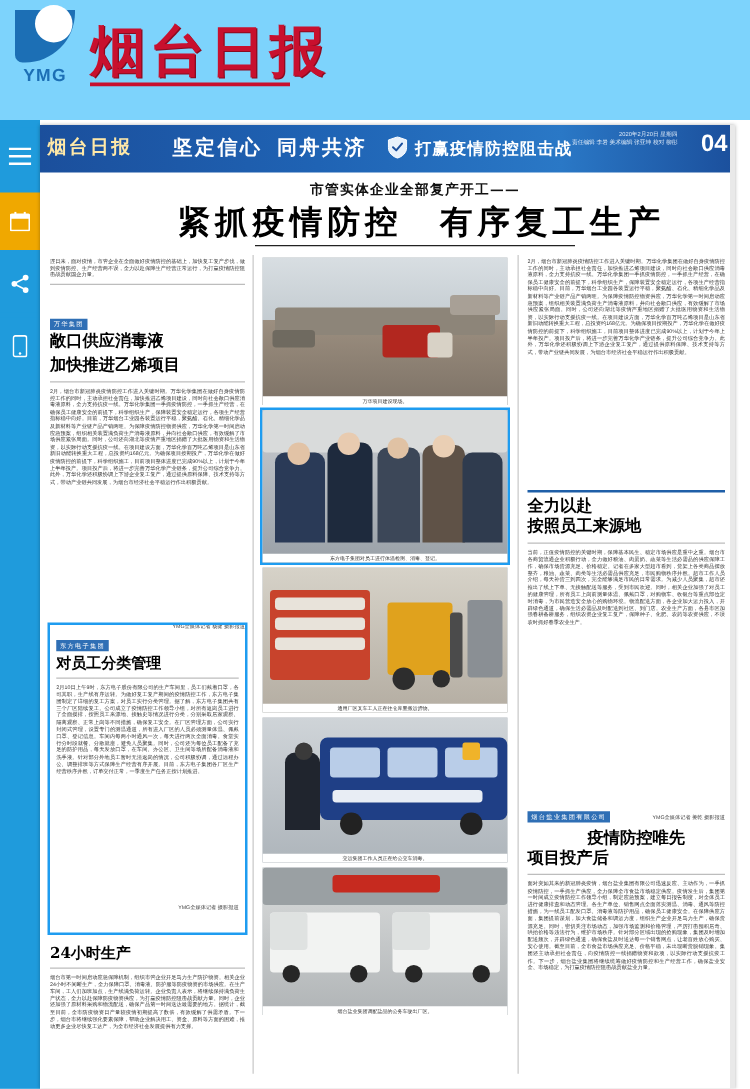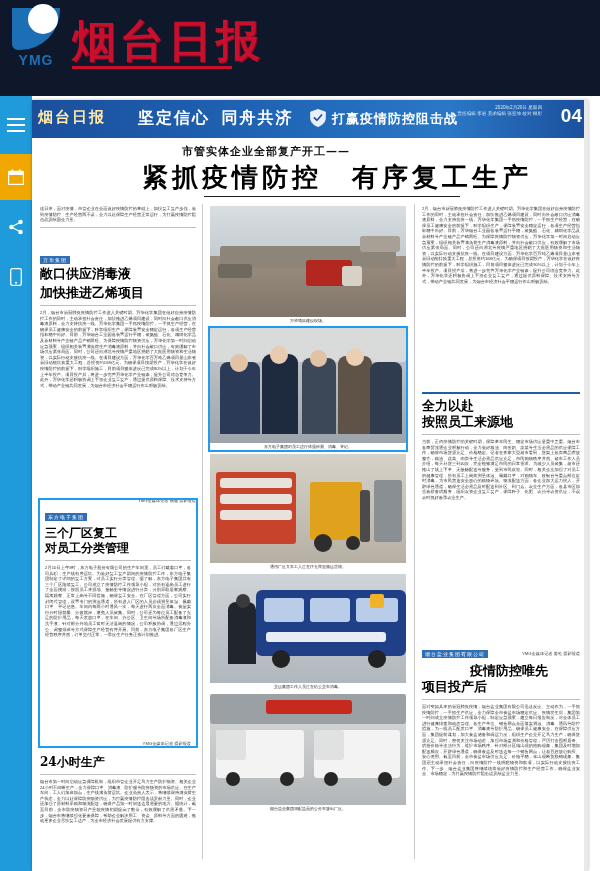--- a/index.html
+++ b/index.html
@@ -5,21 +5,21 @@
   html,body{margin:0;padding:0;}
   body{
     width:600px;height:871px;
     background:#ffffff;
     font-family:"Liberation Sans", sans-serif;
     overflow:hidden;
     position:relative;
   }
   
   #masthead{
-    position:absolute;left:0;top:0;width:600px;height:96px;background:#0f172a;
+    position:absolute;left:0;top:0;width:600px;height:96px;background:#7dd3fc;
   }
   #ymg-logo{
     position:absolute;left:8px;top:8px;width:56px;height:64px;
   }
   #ymg-logo .swoosh{
     position:absolute;left:4px;top:0;width:48px;height:42px;
     background:#1c6fb5;
     border-radius:0 0 40px 6px;
   }
   #ymg-logo .swoosh:after{
@@ -93,21 +93,21 @@
     position:absolute;right:46px;top:5px;text-align:right;
     font-size:4.6px;line-height:6px;color:#dbe8f7;width:150px;
   }
   #banner-pageno{
     position:absolute;right:6px;top:5px;
     font-size:19px;font-weight:bold;color:#ffffff;
   }
 
   
   #head-kicker{
-    position:absolute;left:150px;top:44px;width:300px;
+    position:absolute;left:150px;top:44px;width:300px;text-align:center;
     font-family:"DejaVu Serif", serif;
     font-size:11px;font-weight:bold;color:#111;letter-spacing:1px;
   }
   #head-main{
     position:absolute;left:110px;top:60px;width:390px;text-align:right;
     font-family:"DejaVu Serif", serif;
     font-size:26px;font-weight:bold;color:#000;letter-spacing:4px;
   }
   #head-rule{
     position:absolute;left:172px;top:96px;width:256px;height:1px;background:#222;
@@ -249,21 +249,20 @@
     <div class="tag">万华集团</div>
     <div class="art-title" style="font-size:13px;line-height:16px;">敞口供应消毒液</div>
     <div class="art-title" style="font-size:13px;line-height:16px;margin-top:3px;">加快推进乙烯项目</div>
     <div class="hr"></div>
     <div class="body-text" style="height:188px;overflow:hidden;">2月，烟台市新冠肺炎疫情防控工作进入关键时期。万华化学集团在做好自身疫情防控工作的同时，主动承担社会责任，加快推进乙烯项目建设，同时向社会敞口供应消毒液原料，全力支持抗疫一线。万华化学集团一手抓疫情防控，一手抓生产经营，在确保员工健康安全的前提下，科学组织生产，保障装置安全稳定运行，各项生产经营指标稳中向好。目前，万华烟台工业园各装置运行平稳，聚氨酯、石化、精细化学品及新材料等产业链产品产销两旺。为保障疫情防控物资供应，万华化学第一时间启动应急预案，组织相关装置满负荷生产消毒液原料，并向社会敞口供应，有效缓解了市场供应紧张局面。同时，公司还向湖北等疫情严重地区捐赠了大批医用物资和生活物资，以实际行动支援抗疫一线。在项目建设方面，万华化学百万吨乙烯项目是山东省新旧动能转换重大工程，总投资约168亿元。为确保项目按期投产，万华化学在做好疫情防控的前提下，科学组织施工，目前项目整体进度已完成90%以上，计划于今年上半年投产。项目投产后，将进一步完善万华化学产业链条，提升公司综合竞争力。此外，万华化学还积极协调上下游企业复工复产，通过提供原料保障、技术支持等方式，带动产业链共同发展，为烟台市经济社会平稳运行作出积极贡献。</div>
     <div class="byline">YMG全媒体记者 杨健 摄影报道</div>
   </div>
 
   <div class="art boxed" style="left:6px;top:398px;width:160px;height:250px;padding:5px;">
     <div class="tag">东方电子集团</div>
-    <div class="art-title" style="font-size:12px;line-height:15px;margin-top:3px;">三个厂区复工</div>
     <div class="art-title" style="font-size:12px;line-height:15px;">对员工分类管理</div>
     <div class="hr"></div>
     <div class="body-text" style="height:176px;overflow:hidden;">2月10日上午9时，东方电子股份有限公司的生产车间里，员工们戴着口罩，各司其职，生产线有序运转。为做好复工复产期间的疫情防控工作，东方电子集团制定了详细的复工方案，对员工实行分类管理。据了解，东方电子集团共有三个厂区陆续复工。公司成立了疫情防控工作领导小组，对所有返岗员工进行了全面摸排，按照员工来源地、接触史等情况进行分类，分别采取居家观察、隔离观察、正常上岗等不同措施，确保复工安全。在厂区管理方面，公司实行封闭式管理，设置专门的测温通道，所有进入厂区的人员必须测量体温、佩戴口罩、登记信息。车间内每两小时通风一次，每天进行两次全面消毒。食堂实行分时段就餐、分散就座，避免人员聚集。同时，公司还为每位员工配备了充足的防护用品，每天发放口罩，在车间、办公区、卫生间等场所配备消毒液和洗手液。针对部分外地员工暂时无法返岗的情况，公司积极协调，通过远程办公、调整排班等方式保障生产经营有序开展。目前，东方电子集团各厂区生产经营秩序井然，订单交付正常，一季度生产任务正按计划推进。</div>
     <div class="byline">YMG全媒体记者 摄影报道</div>
   </div>
 
   <div class="art" style="left:8px;top:655px;width:156px;">
     <div class="art-title" style="font-size:12px;line-height:15px;">24小时生产</div>
     <div class="hr"></div>
     <div class="body-text" style="height:78px;overflow:hidden;">烟台市第一时间启动应急保障机制，组织市管企业开足马力生产防护物资。相关企业24小时不间断生产，全力保障口罩、消毒液、防护服等防疫物资的市场供应。在生产车间，工人们加班加点，生产线满负荷运转。企业负责人表示，将继续保持满负荷生产状态，全力以赴保障防疫物资供应，为打赢疫情防控阻击战贡献力量。同时，企业还加强了原材料采购和物流配送，确保产品第一时间送达最需要的地方。据统计，截至目前，全市防疫物资日产量较疫情初期提高了数倍，有效缓解了供需矛盾。下一步，烟台市将继续强化要素保障，帮助企业解决用工、资金、原料等方面的困难，推动更多企业尽快复工达产，为全市经济社会发展提供有力支撑。</div>

